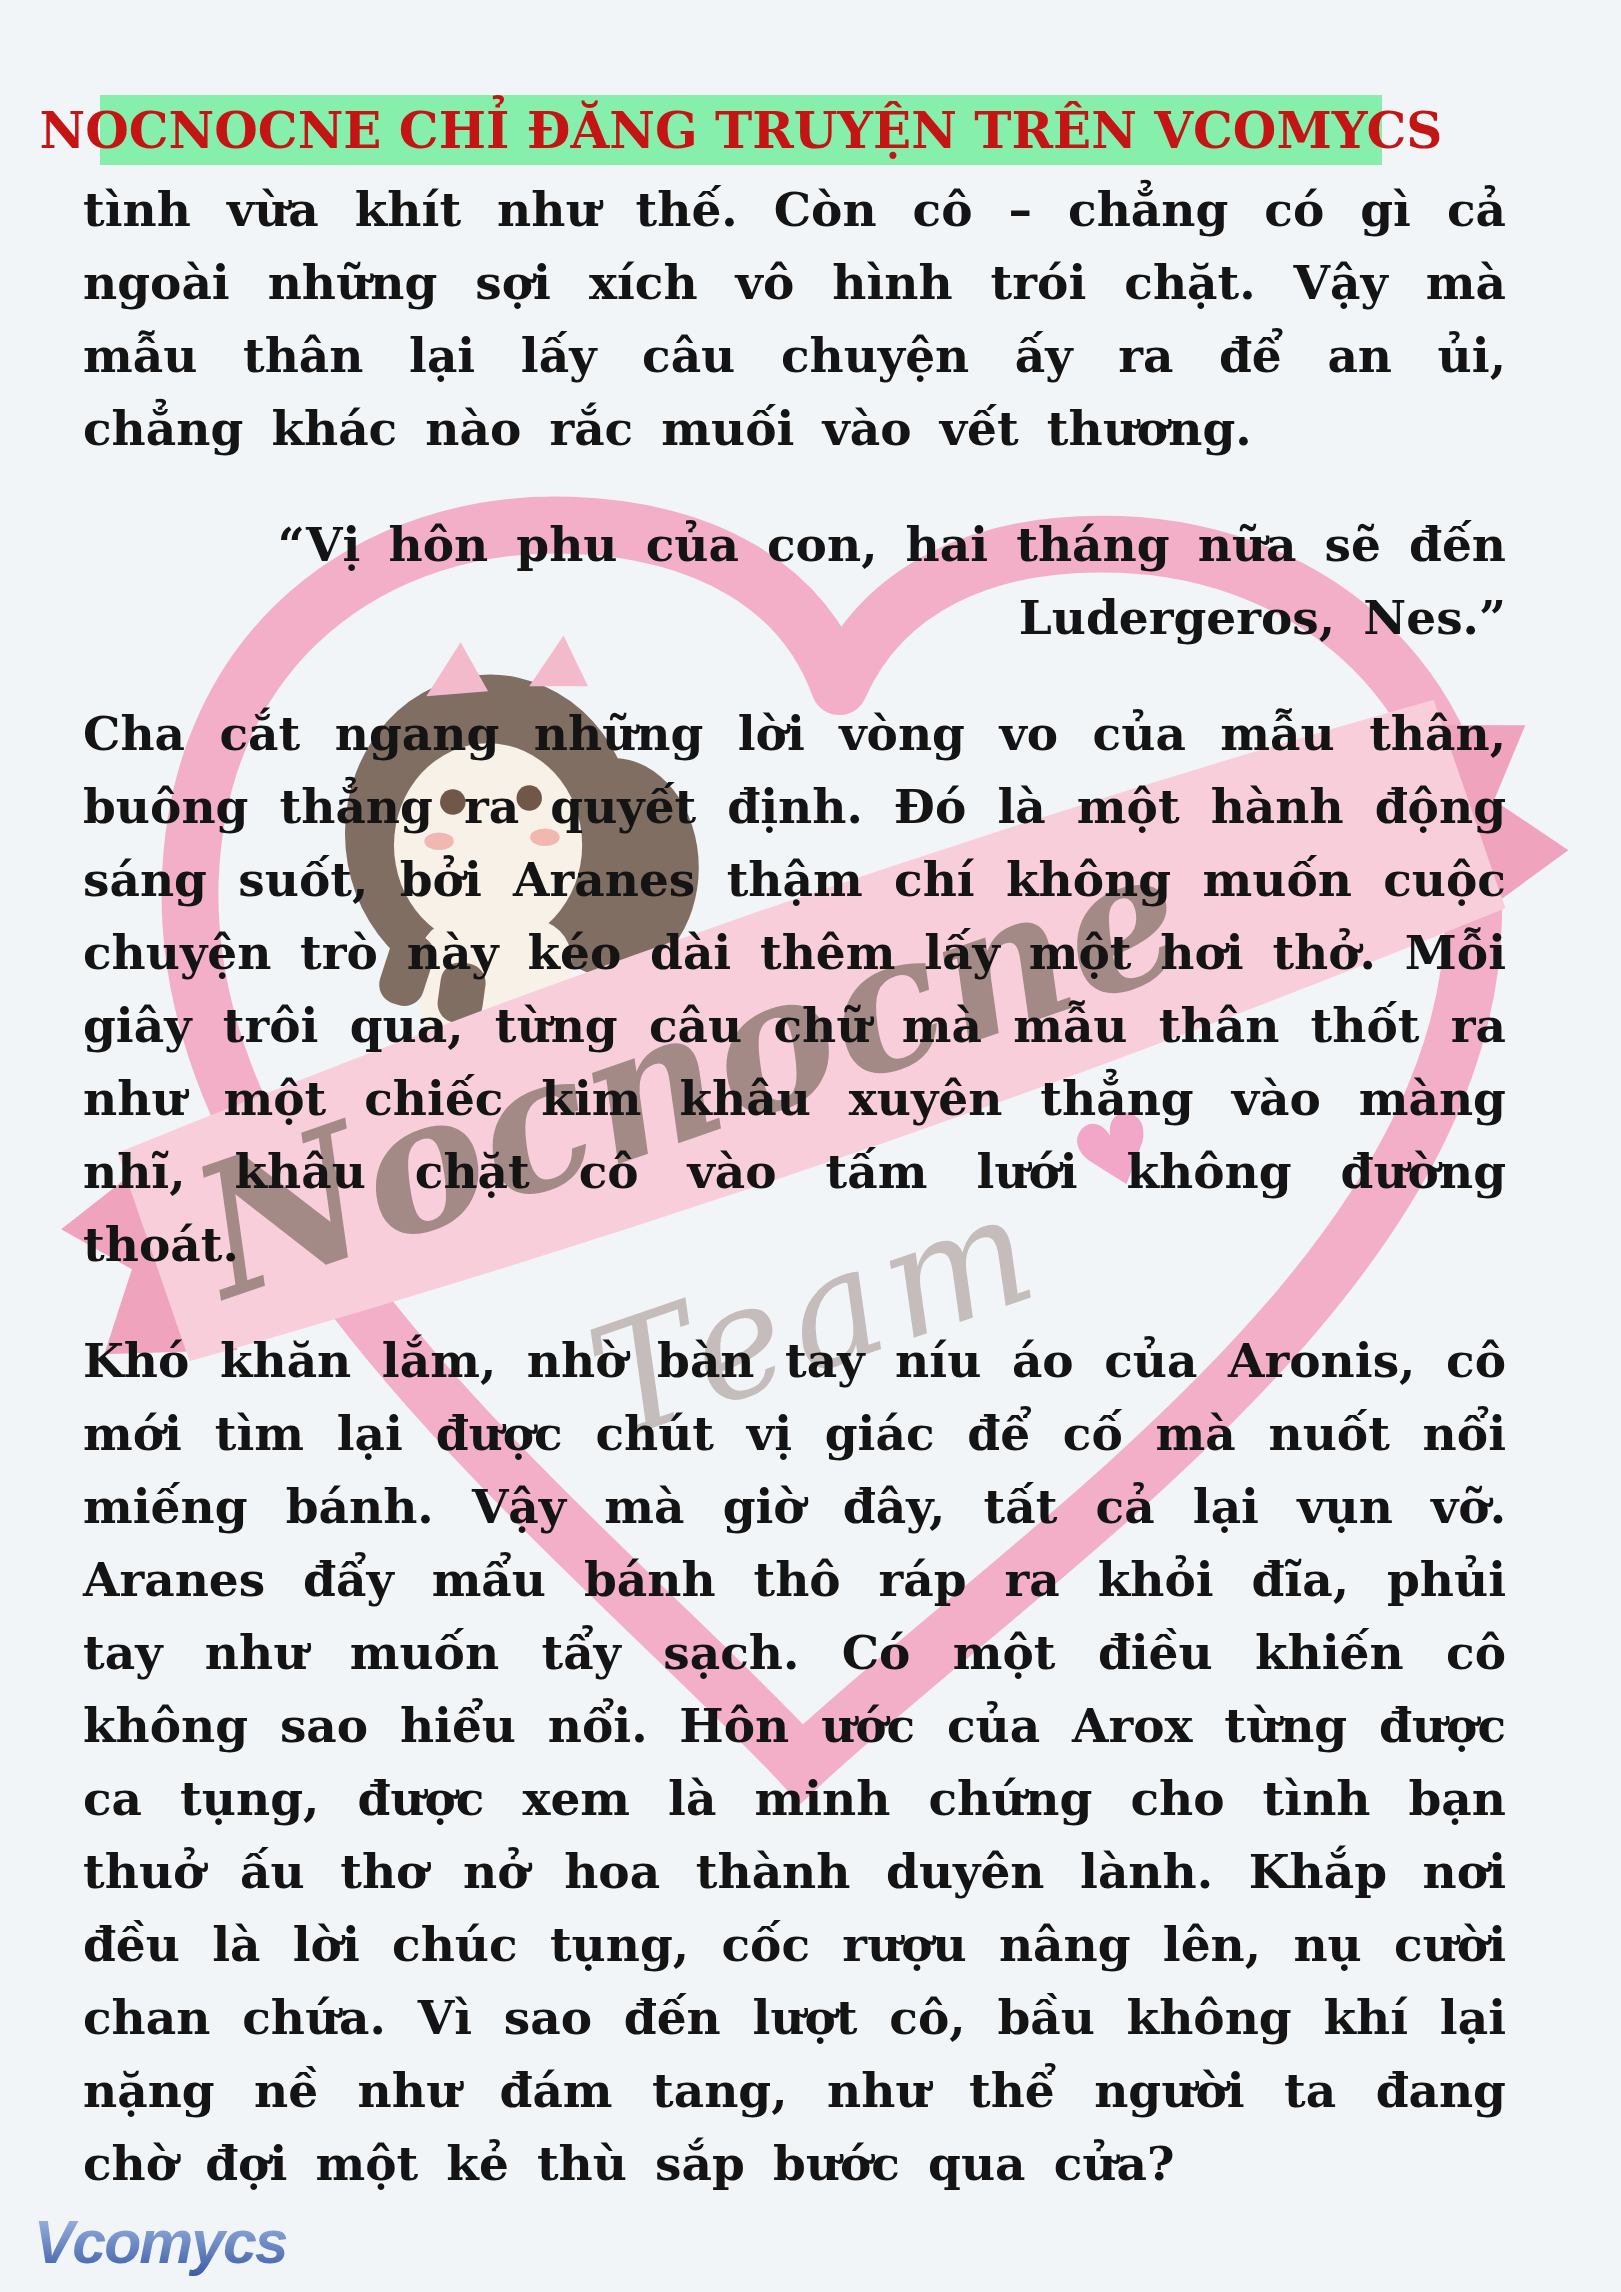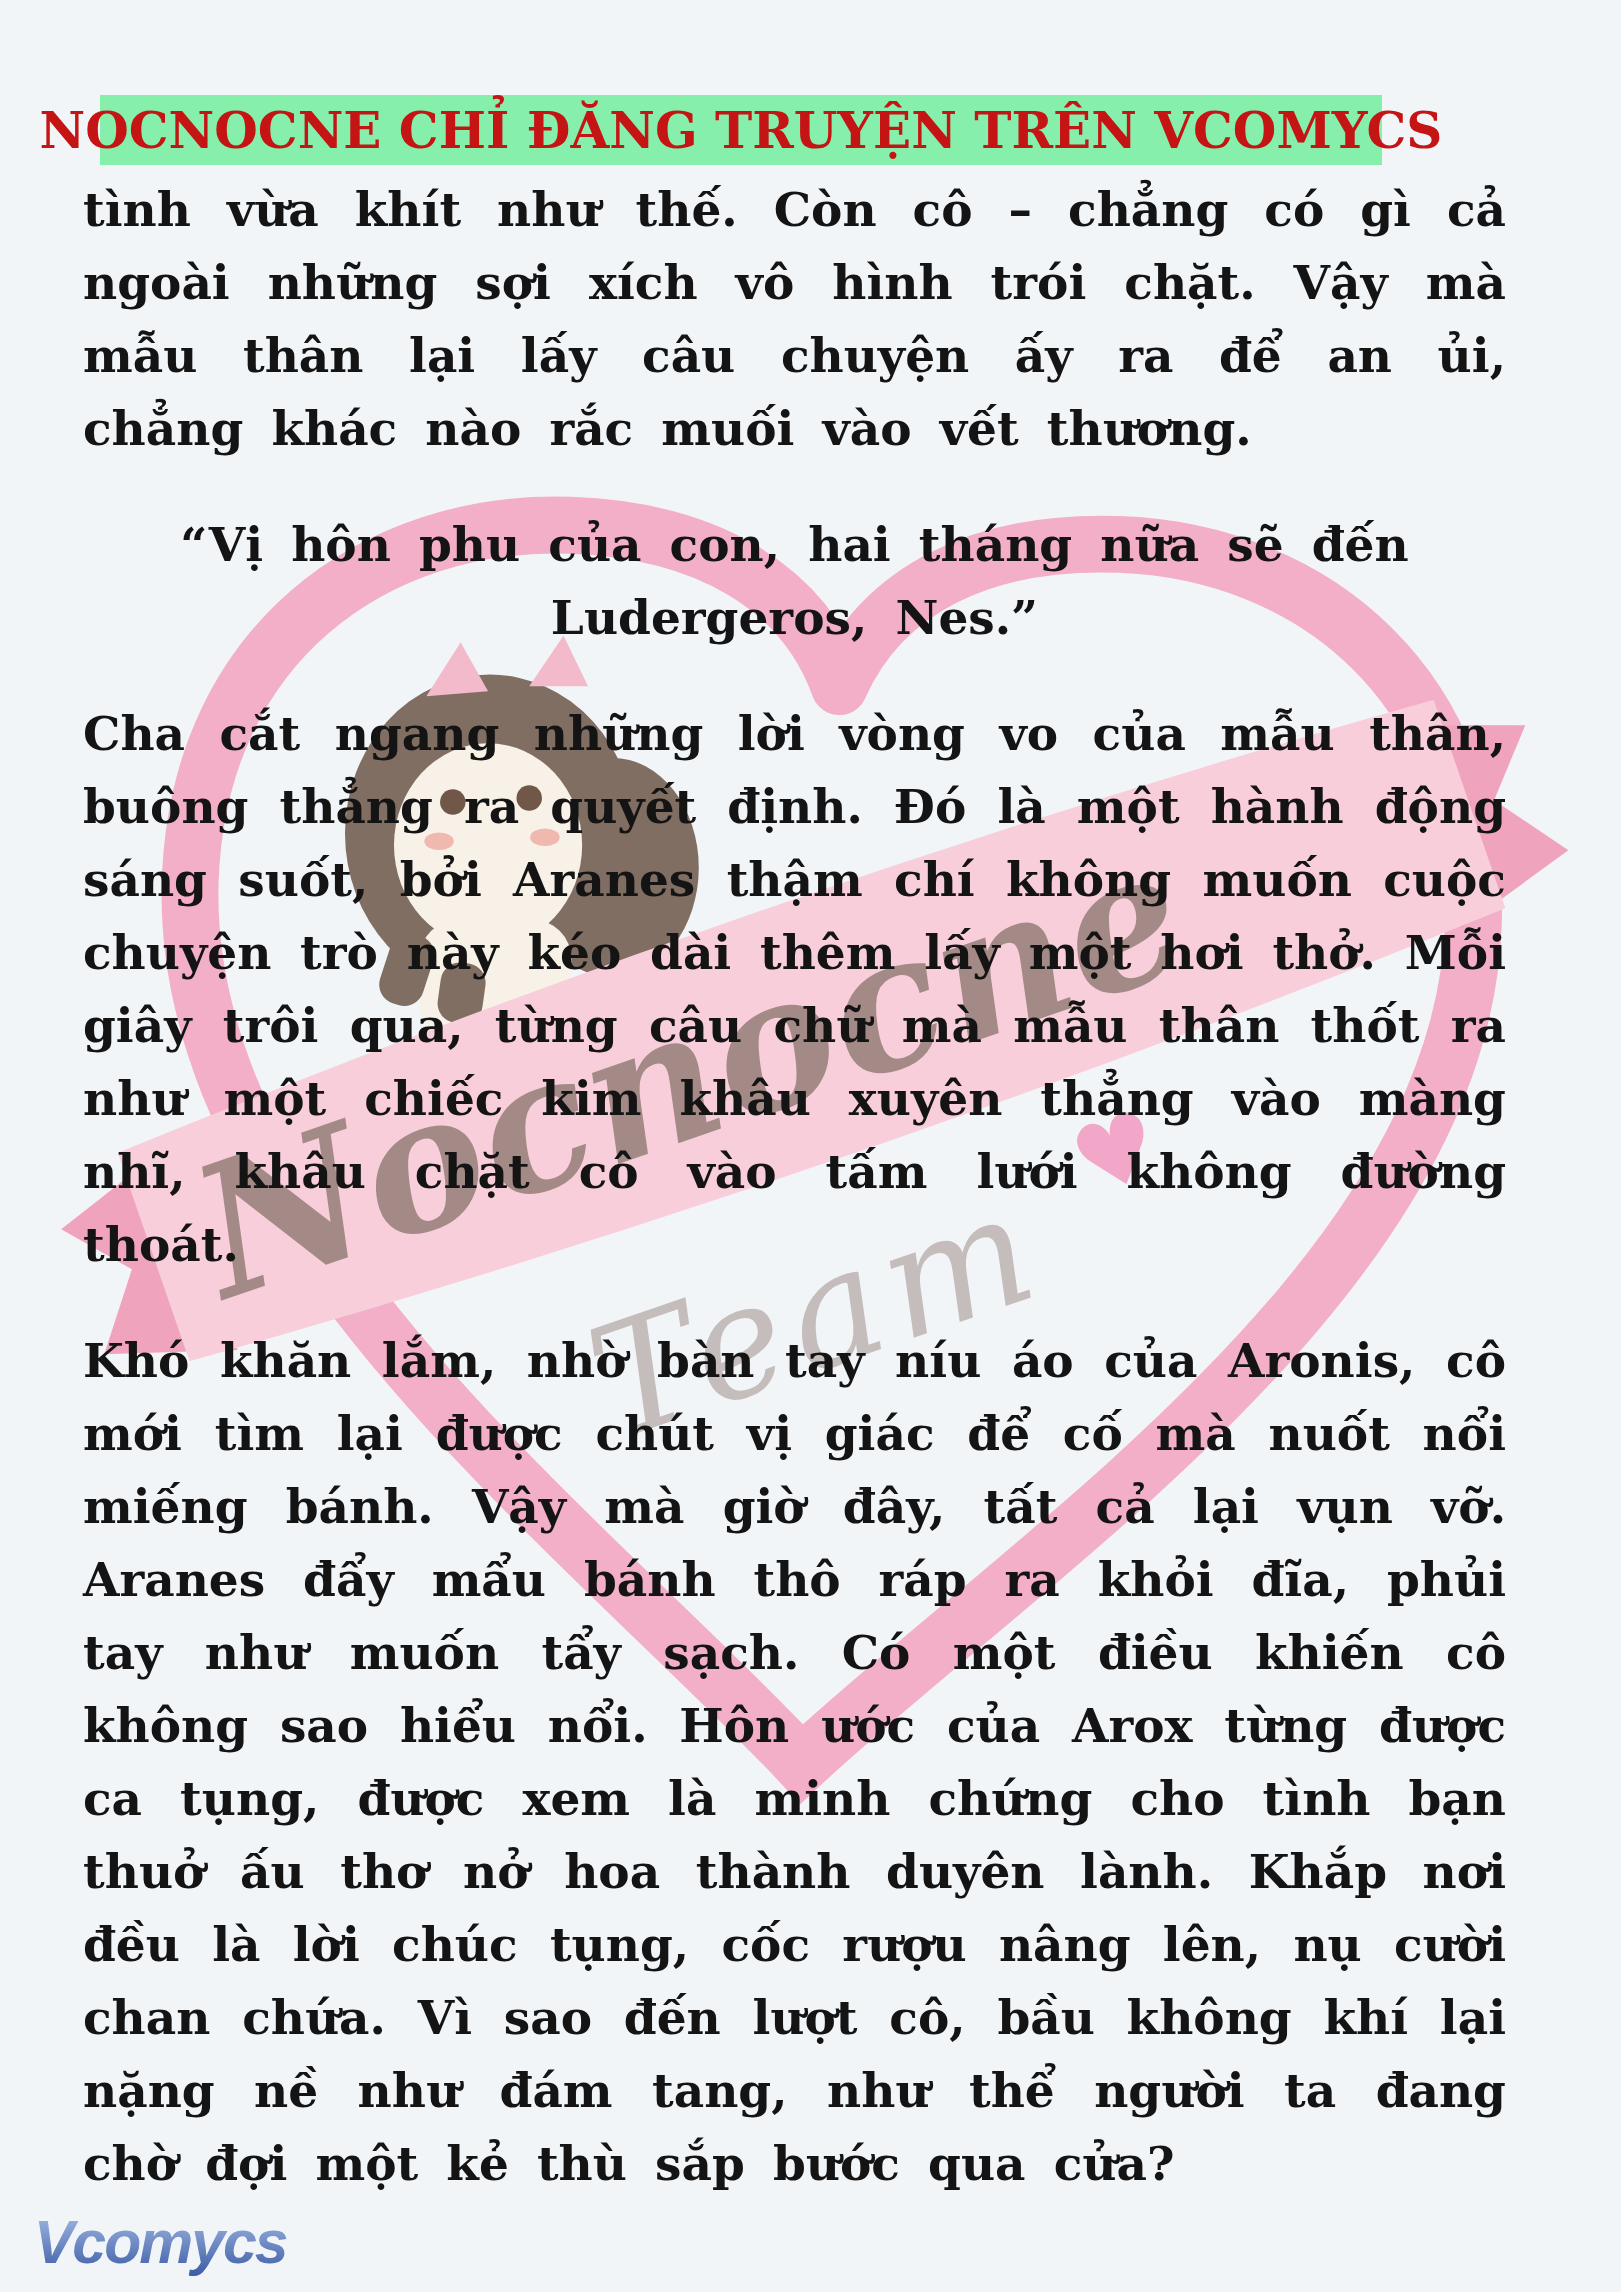--- a/index.html
+++ b/index.html
@@ -41,21 +41,21 @@
     color: #141414;
   }
   .story p {
     margin: 0 0 43px 0;
     font-size: 47px;
     line-height: 73px;
     text-align: justify;
     word-spacing: 0.25em;
     font-weight: bold;
   }
-  .story p.quote { text-align: center; }
+  .story p.quote { text-align: right; }
   .logo-wrap {
     position: absolute;
     left: 21.6px; top: 2196px;
     width: 333px; height: 93px;
   }
 </style>
 </head>
 <body>
 
 <div class="page">

